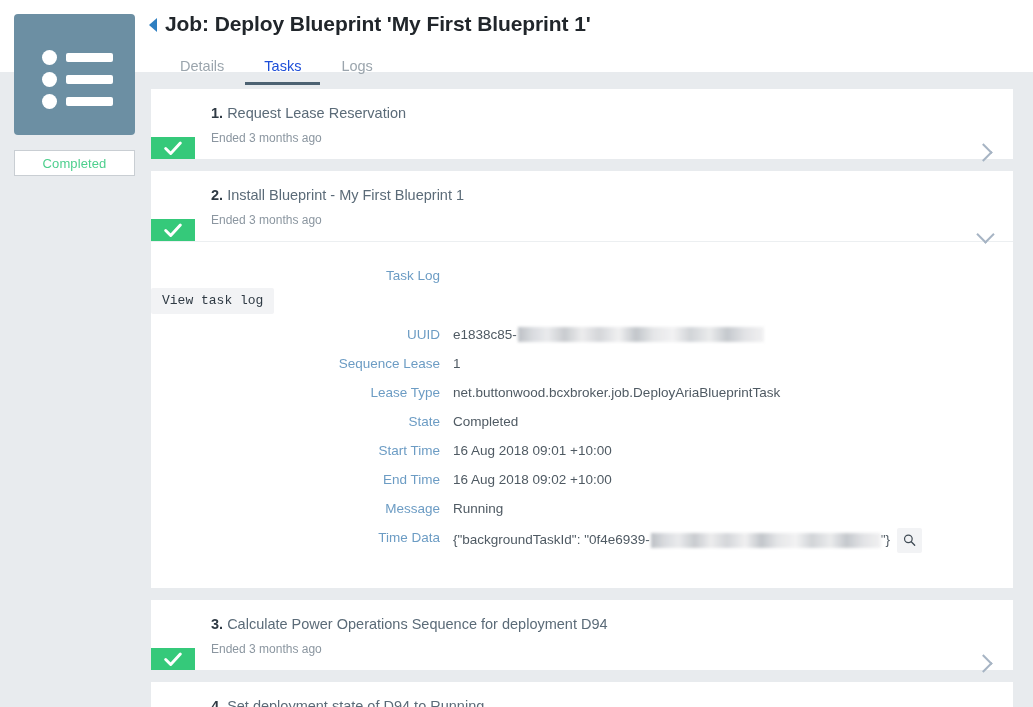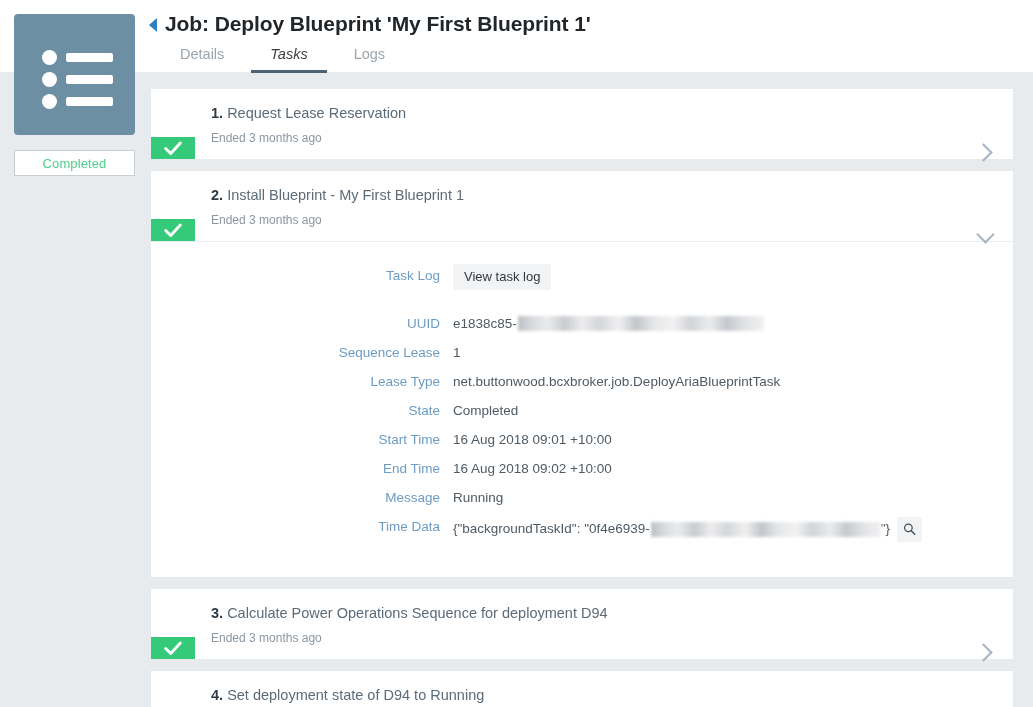--- a/index.html
+++ b/index.html
@@ -65,30 +65,30 @@
     border-bottom: 7px solid transparent;
     border-right: 8px solid #2f7fc1;
     margin-top: 2px;
   }
   .page-title {
     font-size: 21px; font-weight: bold; color: #21262b; white-space: nowrap;
     letter-spacing: -0.1px;
   }
 
   .tabs {
-    position: absolute; left: 161px; top: 42px;
-    display: flex; gap: 8px;
+    position: absolute; left: 161px; top: 54px;
+    display: flex; gap: 2px;
   }
   .tab {
     padding: 4px 19px 8px 19px;
     font-size: 14.5px; color: #9ba5ad; cursor: pointer;
     border-bottom: 3px solid transparent;
     white-space: nowrap;
   }
-  .tab.active { color: #404040; border-bottom-color: #4c6272; font-style: italic; }
+  .tab.active { color: #1d4ed8; border-bottom-color: #4c6272; }
 
   
   .task-list {
     position: absolute; left: 151px; top: 89px; width: 862px;
   }
   .task-card {
     background: #ffffff; margin-bottom: 12px; position: relative;
     display: block;
   }
   .task-head {
@@ -137,27 +137,27 @@
   }
   .detail-label {
     width: 302px; flex: none; text-align: right;
     font-size: 13.5px; color: #6c9cc4; padding-right: 13px;
     line-height: 20px;
   }
   .detail-value {
     font-size: 13.5px; color: #4f5a63; line-height: 20px;
     display: flex; align-items: center; min-width: 0;
   }
-  .detail-row.log { margin-bottom: 24px; }
+  .detail-row.log { margin-bottom: 11px; flex-direction: column; }
   .detail-row.log .detail-label { line-height: 24px; }
 
   .view-log-btn {
     background: #f2f3f5; border: none; border-radius: 2px;
     padding: 5px 11px; font-size: 13px; color: #2f3a44;
-    font-family: Liberation Sans, sans-serif; cursor: pointer;
+    font-family: Liberation Mono, monospace; cursor: pointer;
     line-height: 1.2;
     text-align: center;
   }
 
   
   .redact {
     display: inline-block; height: 15px; position: relative;
     vertical-align: middle; overflow: hidden;
     margin-left: 1px;
     background:

